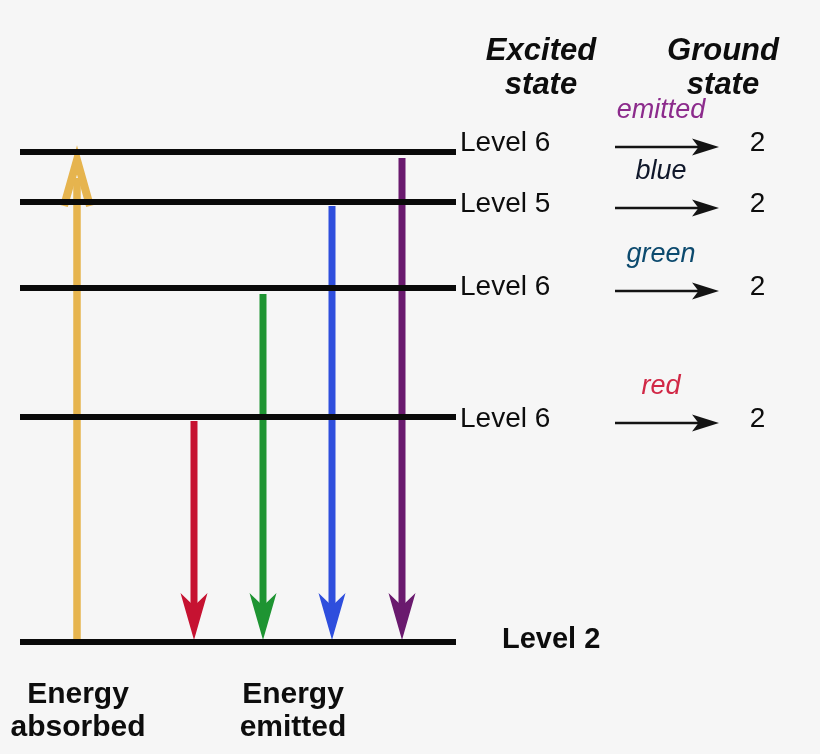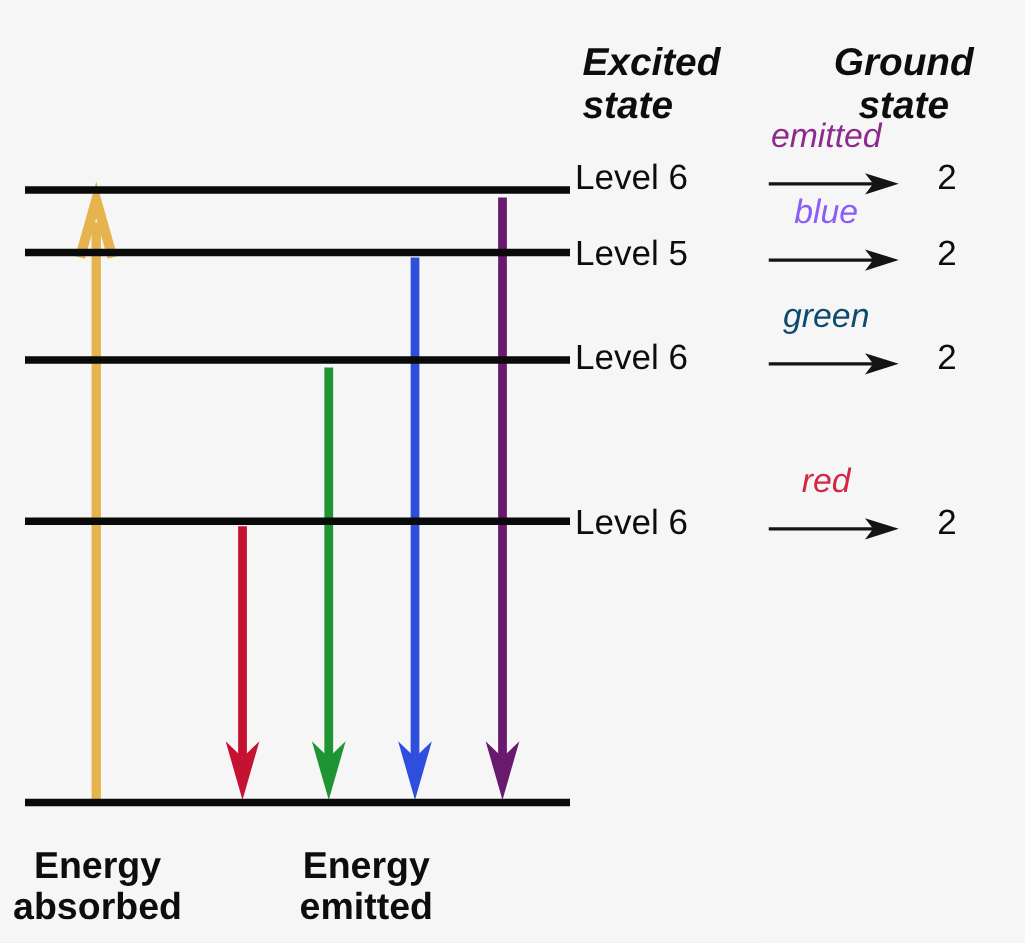--- a/index.html
+++ b/index.html
@@ -20,21 +20,21 @@
   .hdr {
     position: absolute;
     top: 33px;
     font-size: 31px;
     line-height: 34px;
     font-weight: bold;
     font-style: italic;
     color: #0d0d0d;
     white-space: pre-line;
   }
-  #excited-header { left: 466px; width: 150px; }
+  #excited-header { left: 466px; width: 150px; text-align: center; }
   #ground-header  { left: 648px; width: 150px; text-align: center; }
 
   .legend-row { position: absolute; left: 0; width: 820px; height: 0; }
   .lvl-label {
     position: absolute; left: 460px; width: 132px;
     transform: translateY(-50%);
     font-size: 28px; color: #0d0d0d;
   }
   .color-word {
     position: absolute; left: 593px; width: 136px;
@@ -96,21 +96,21 @@
         <div class="lvl-label">Level 6</div>
         <div class="color-word" style="color: rgb(140, 43, 140); top: -33px;">emitted</div>
         <svg width="108" height="22" viewBox="0 0 108 22" class="row-arrow" style="top: 5px;">
           <line x1="2" y1="11" x2="86" y2="11" stroke="#141414" stroke-width="2.6"></line>
           <polygon points="106,11 79,2.5 85.5,11 79,19.5" fill="#141414"></polygon>
         </svg>
         <div class="ground-val">2</div>
       </div>
       <div class="legend-row" style="top: 203px;">
         <div class="lvl-label">Level 5</div>
-        <div class="color-word" style="color: #8b5cf6; top: -33px;">blue</div>
+        <div class="color-word" style="color: #0f172a; top: -33px;">blue</div>
         <svg width="108" height="22" viewBox="0 0 108 22" class="row-arrow" style="top: 5px;">
           <line x1="2" y1="11" x2="86" y2="11" stroke="#141414" stroke-width="2.6"></line>
           <polygon points="106,11 79,2.5 85.5,11 79,19.5" fill="#141414"></polygon>
         </svg>
         <div class="ground-val">2</div>
       </div>
       <div class="legend-row" style="top: 286px;">
         <div class="lvl-label">Level 6</div>
         <div class="color-word" style="color: #0c4a6e; top: -33px;">green</div>
         <svg width="108" height="22" viewBox="0 0 108 22" class="row-arrow" style="top: 5px;">
@@ -123,19 +123,20 @@
         <div class="lvl-label">Level 6</div>
         <div class="color-word" style="color: rgb(209, 40, 70); top: -33px; text-align: center;">red</div>
         <svg width="108" height="22" viewBox="0 0 108 22" class="row-arrow" style="top: 5px;">
           <line x1="2" y1="11" x2="86" y2="11" stroke="#141414" stroke-width="2.6"></line>
           <polygon points="106,11 79,2.5 85.5,11 79,19.5" fill="#141414"></polygon>
         </svg>
         <div class="ground-val">2</div>
       </div>
     </div>
 
+  <div id="level2-label">Level 2</div>
 
   <div id="caption-absorbed" class="caption">Energy
 absorbed</div>
 
   <div id="caption-emitted" class="caption">Energy
 emitted</div>
 </div>
 
 </body></html>

